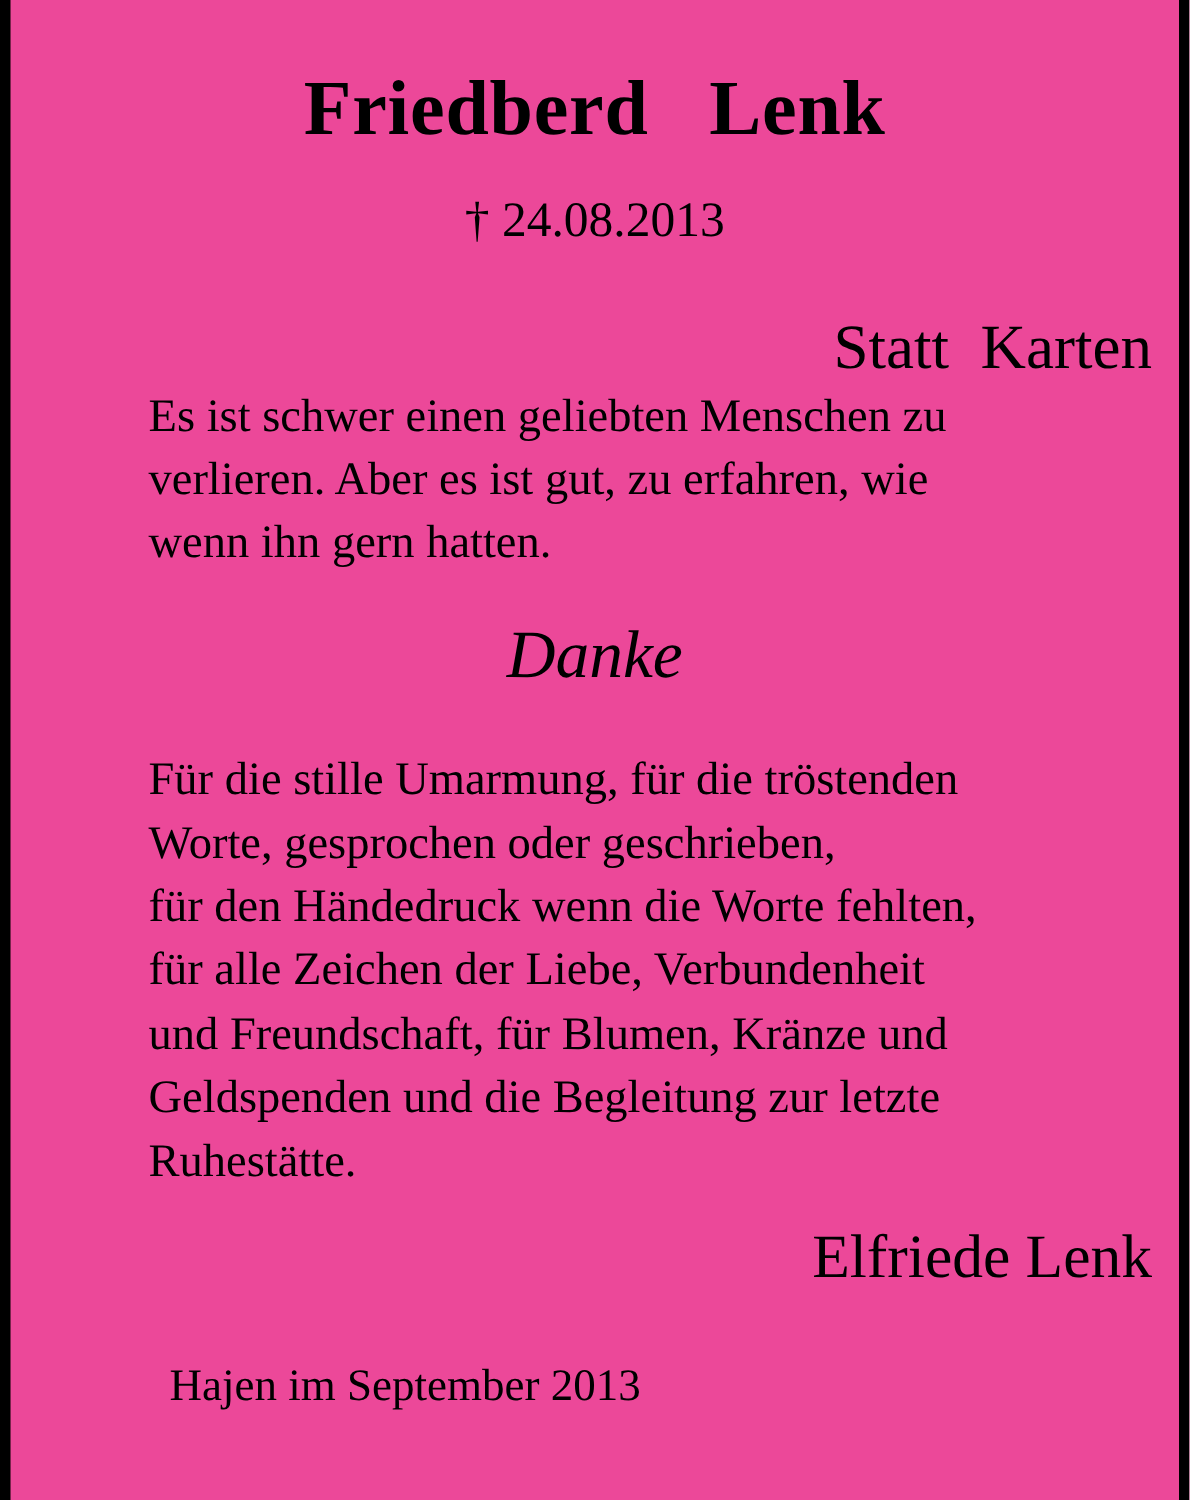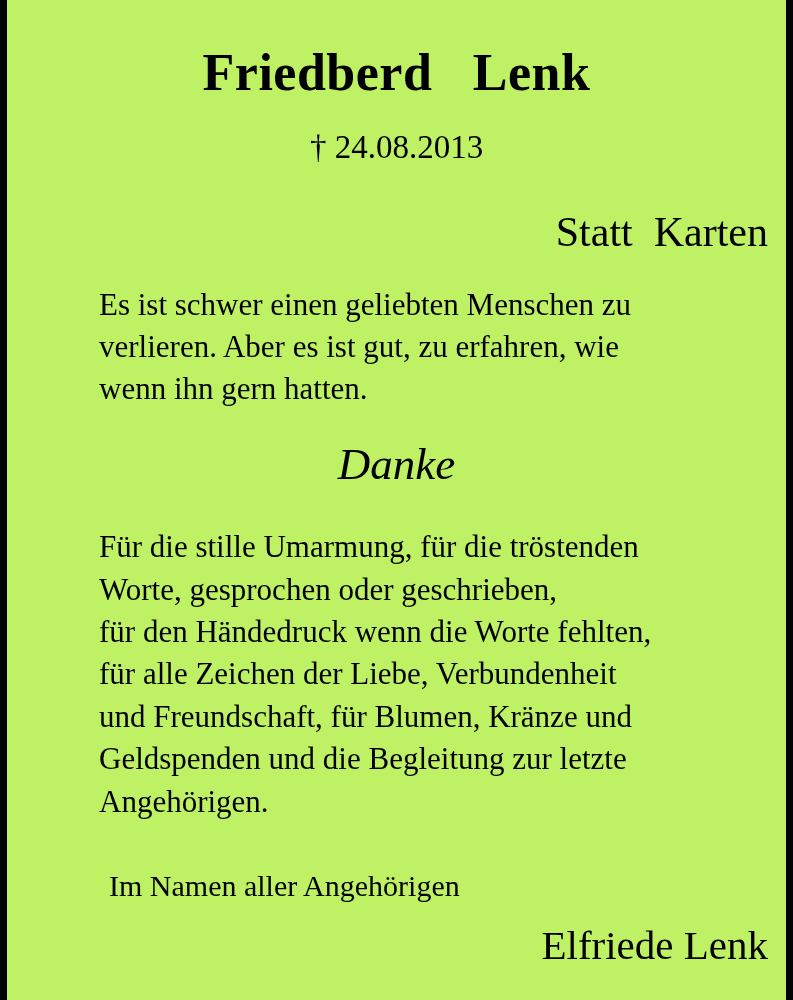--- a/index.html
+++ b/index.html
@@ -11,21 +11,21 @@
     width: 793px;
     height: 1000px;
     font-family: "Liberation Serif", serif;
     color: #000000;
     overflow: hidden;
   }
   .page {
     position: relative;
     width: 793px;
     height: 1000px;
-    background: #bef264;
+    background: #ec4899;
     box-sizing: border-box;
     border-left: 7px solid #000000;
     border-right: 7px solid #000000;
   }
   .inner {
     position: relative;
     width: 100%;
     height: 100%;
     box-sizing: border-box;
     padding: 0 18px;
@@ -47,21 +47,20 @@
   }
   .statt {
     text-align: right;
     font-size: 42px;
     margin-top: 42px;
     white-space: pre;
   }
   .para {
     font-size: 31px;
     line-height: 1.36;
-    margin-top: 28px;
     padding-left: 74px;
     padding-right: 40px;
   }
   .para div {
     white-space: pre;
   }
   .danke {
     text-align: center;
     font-size: 45px;
     margin-top: 28px;
@@ -119,23 +118,22 @@
 
     <div class="danke">Danke</div>
 
     <div class="para2">
       <div>Für die stille Umarmung, für die tröstenden</div>
       <div>Worte, gesprochen oder geschrieben,</div>
       <div>für den Händedruck wenn die Worte fehlten,</div>
       <div>für alle Zeichen der Liebe, Verbundenheit</div>
       <div>und Freundschaft, für Blumen, Kränze und</div>
       <div>Geldspenden und die Begleitung zur letzte</div>
-      <div>Angehörigen.</div>
+      <div>Ruhestätte.</div>
     </div>
 
-    <div class="closing">Im Namen aller Angehörigen</div>
 
     <div class="signature">Elfriede Lenk</div>
 
     <div class="place">Hajen im September 2013</div>
 
   </div>
 </div>
 
 </body></html>

